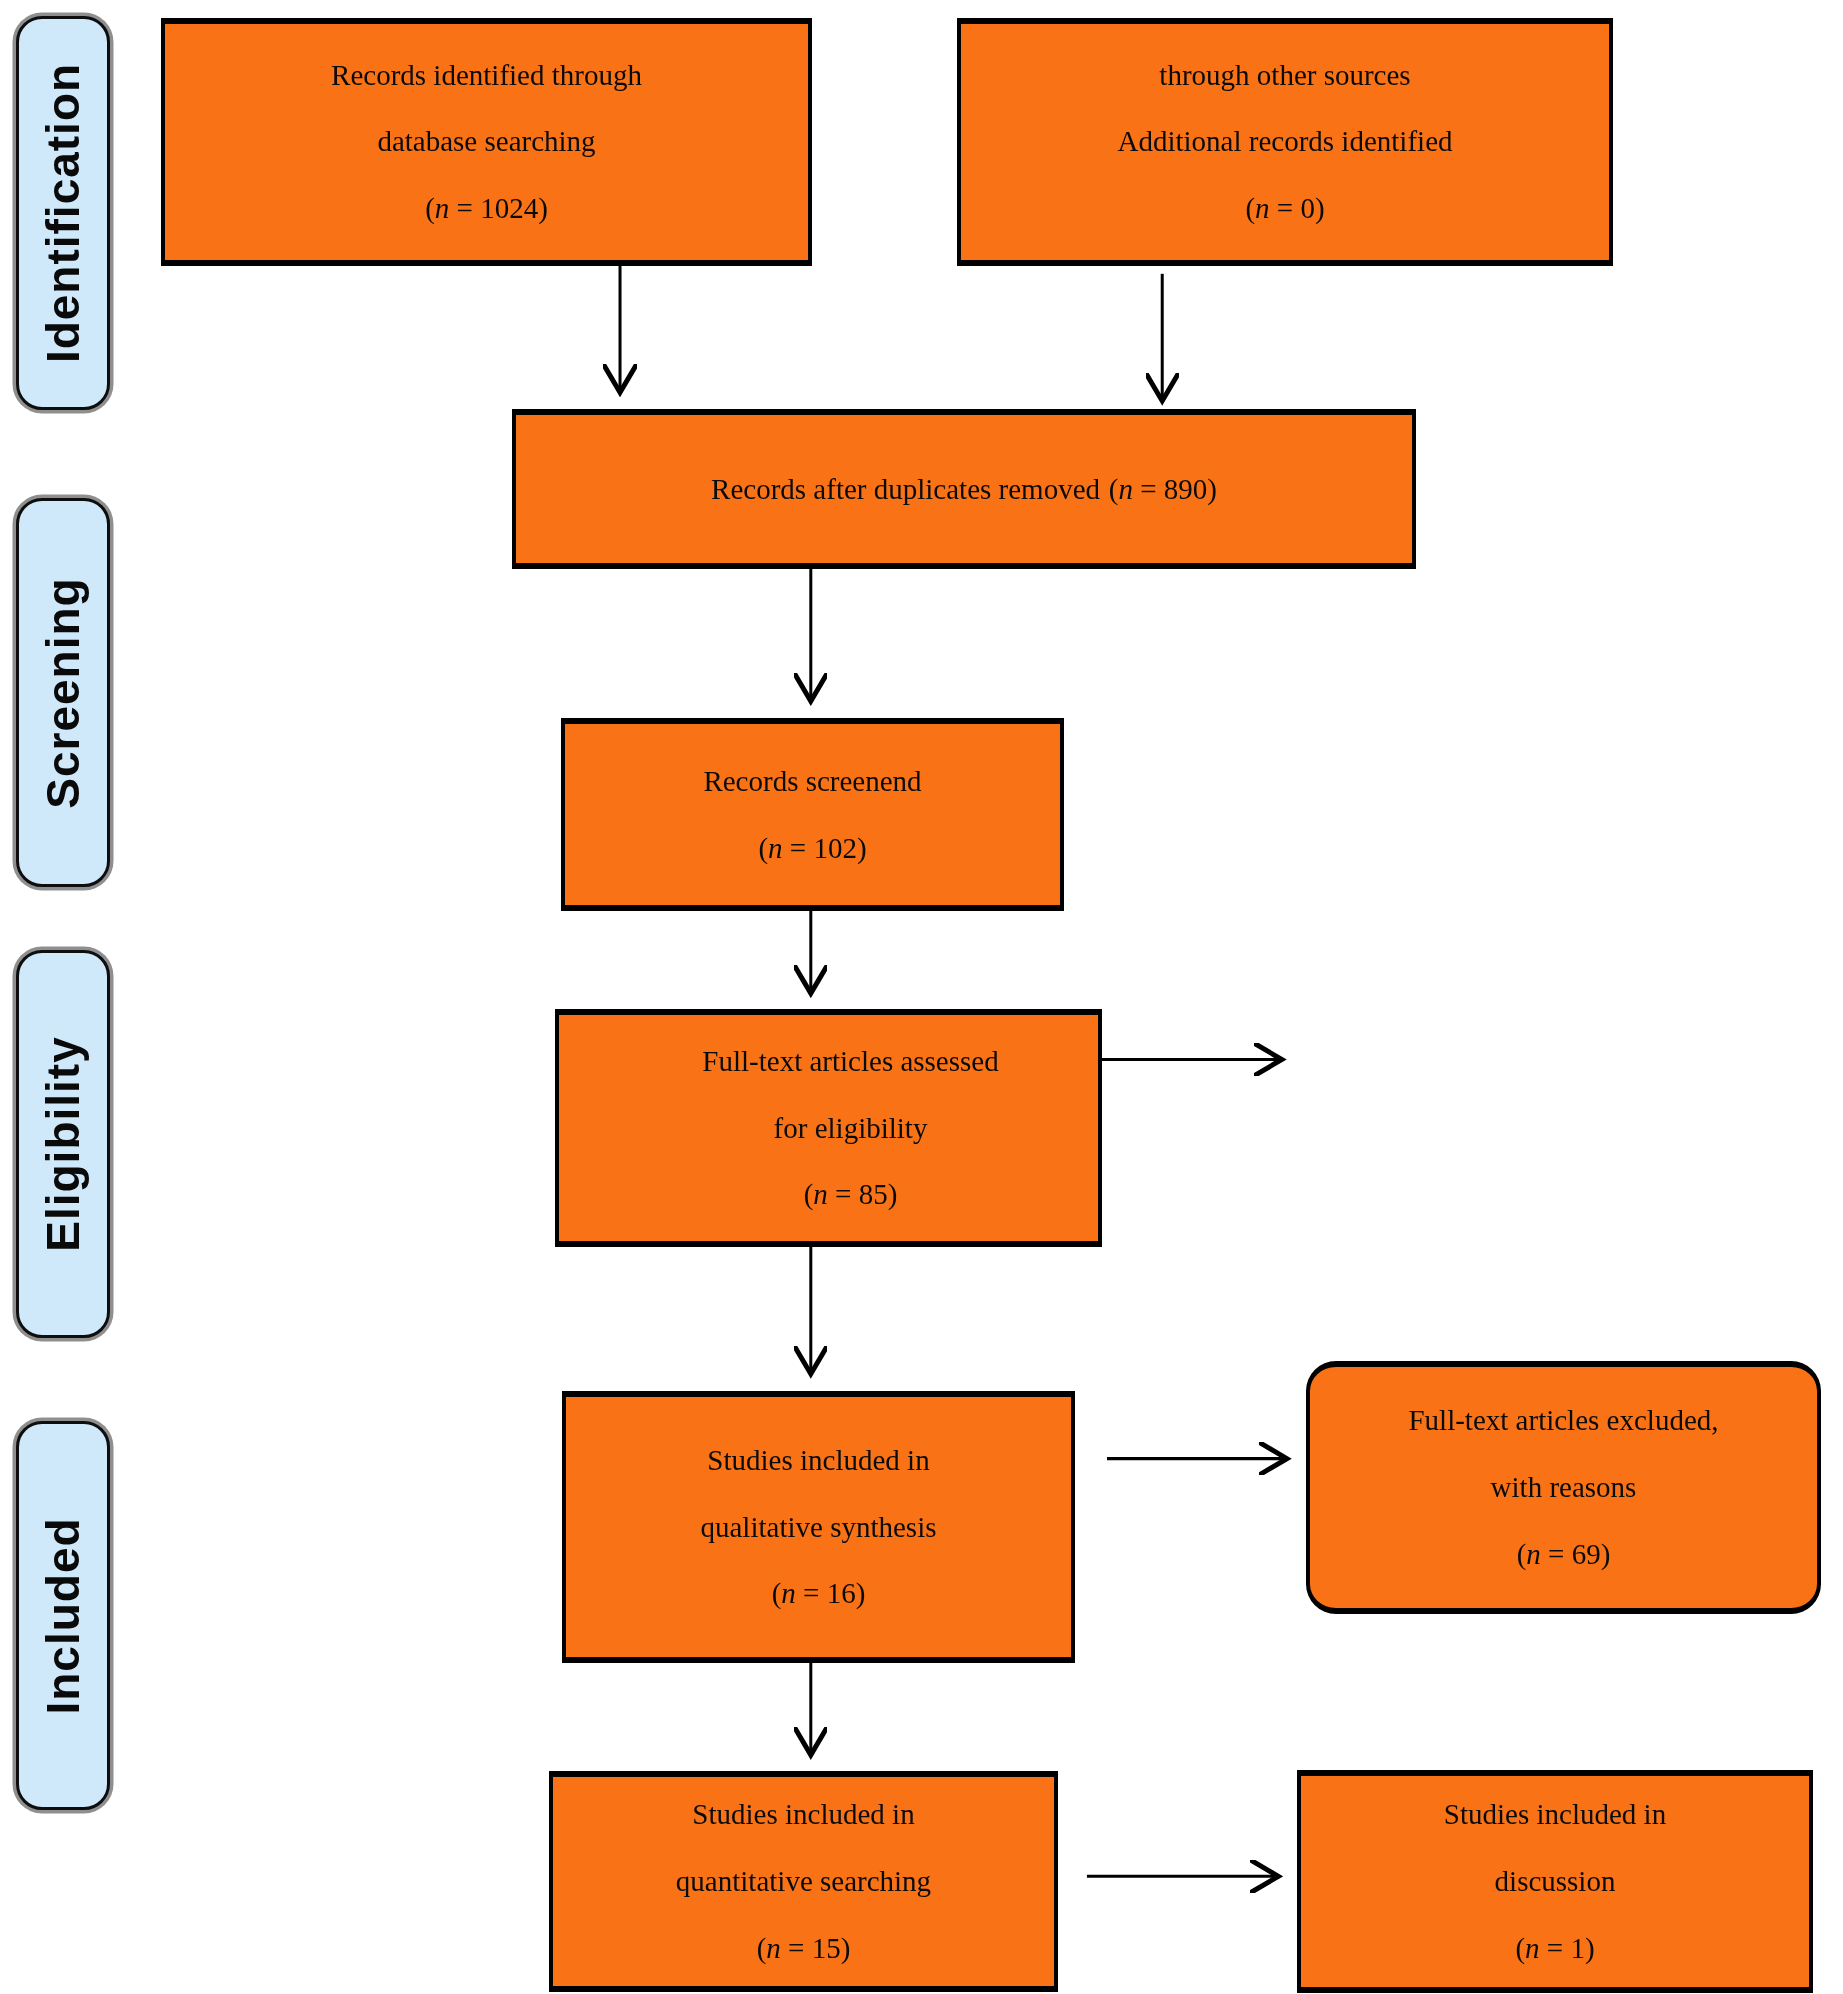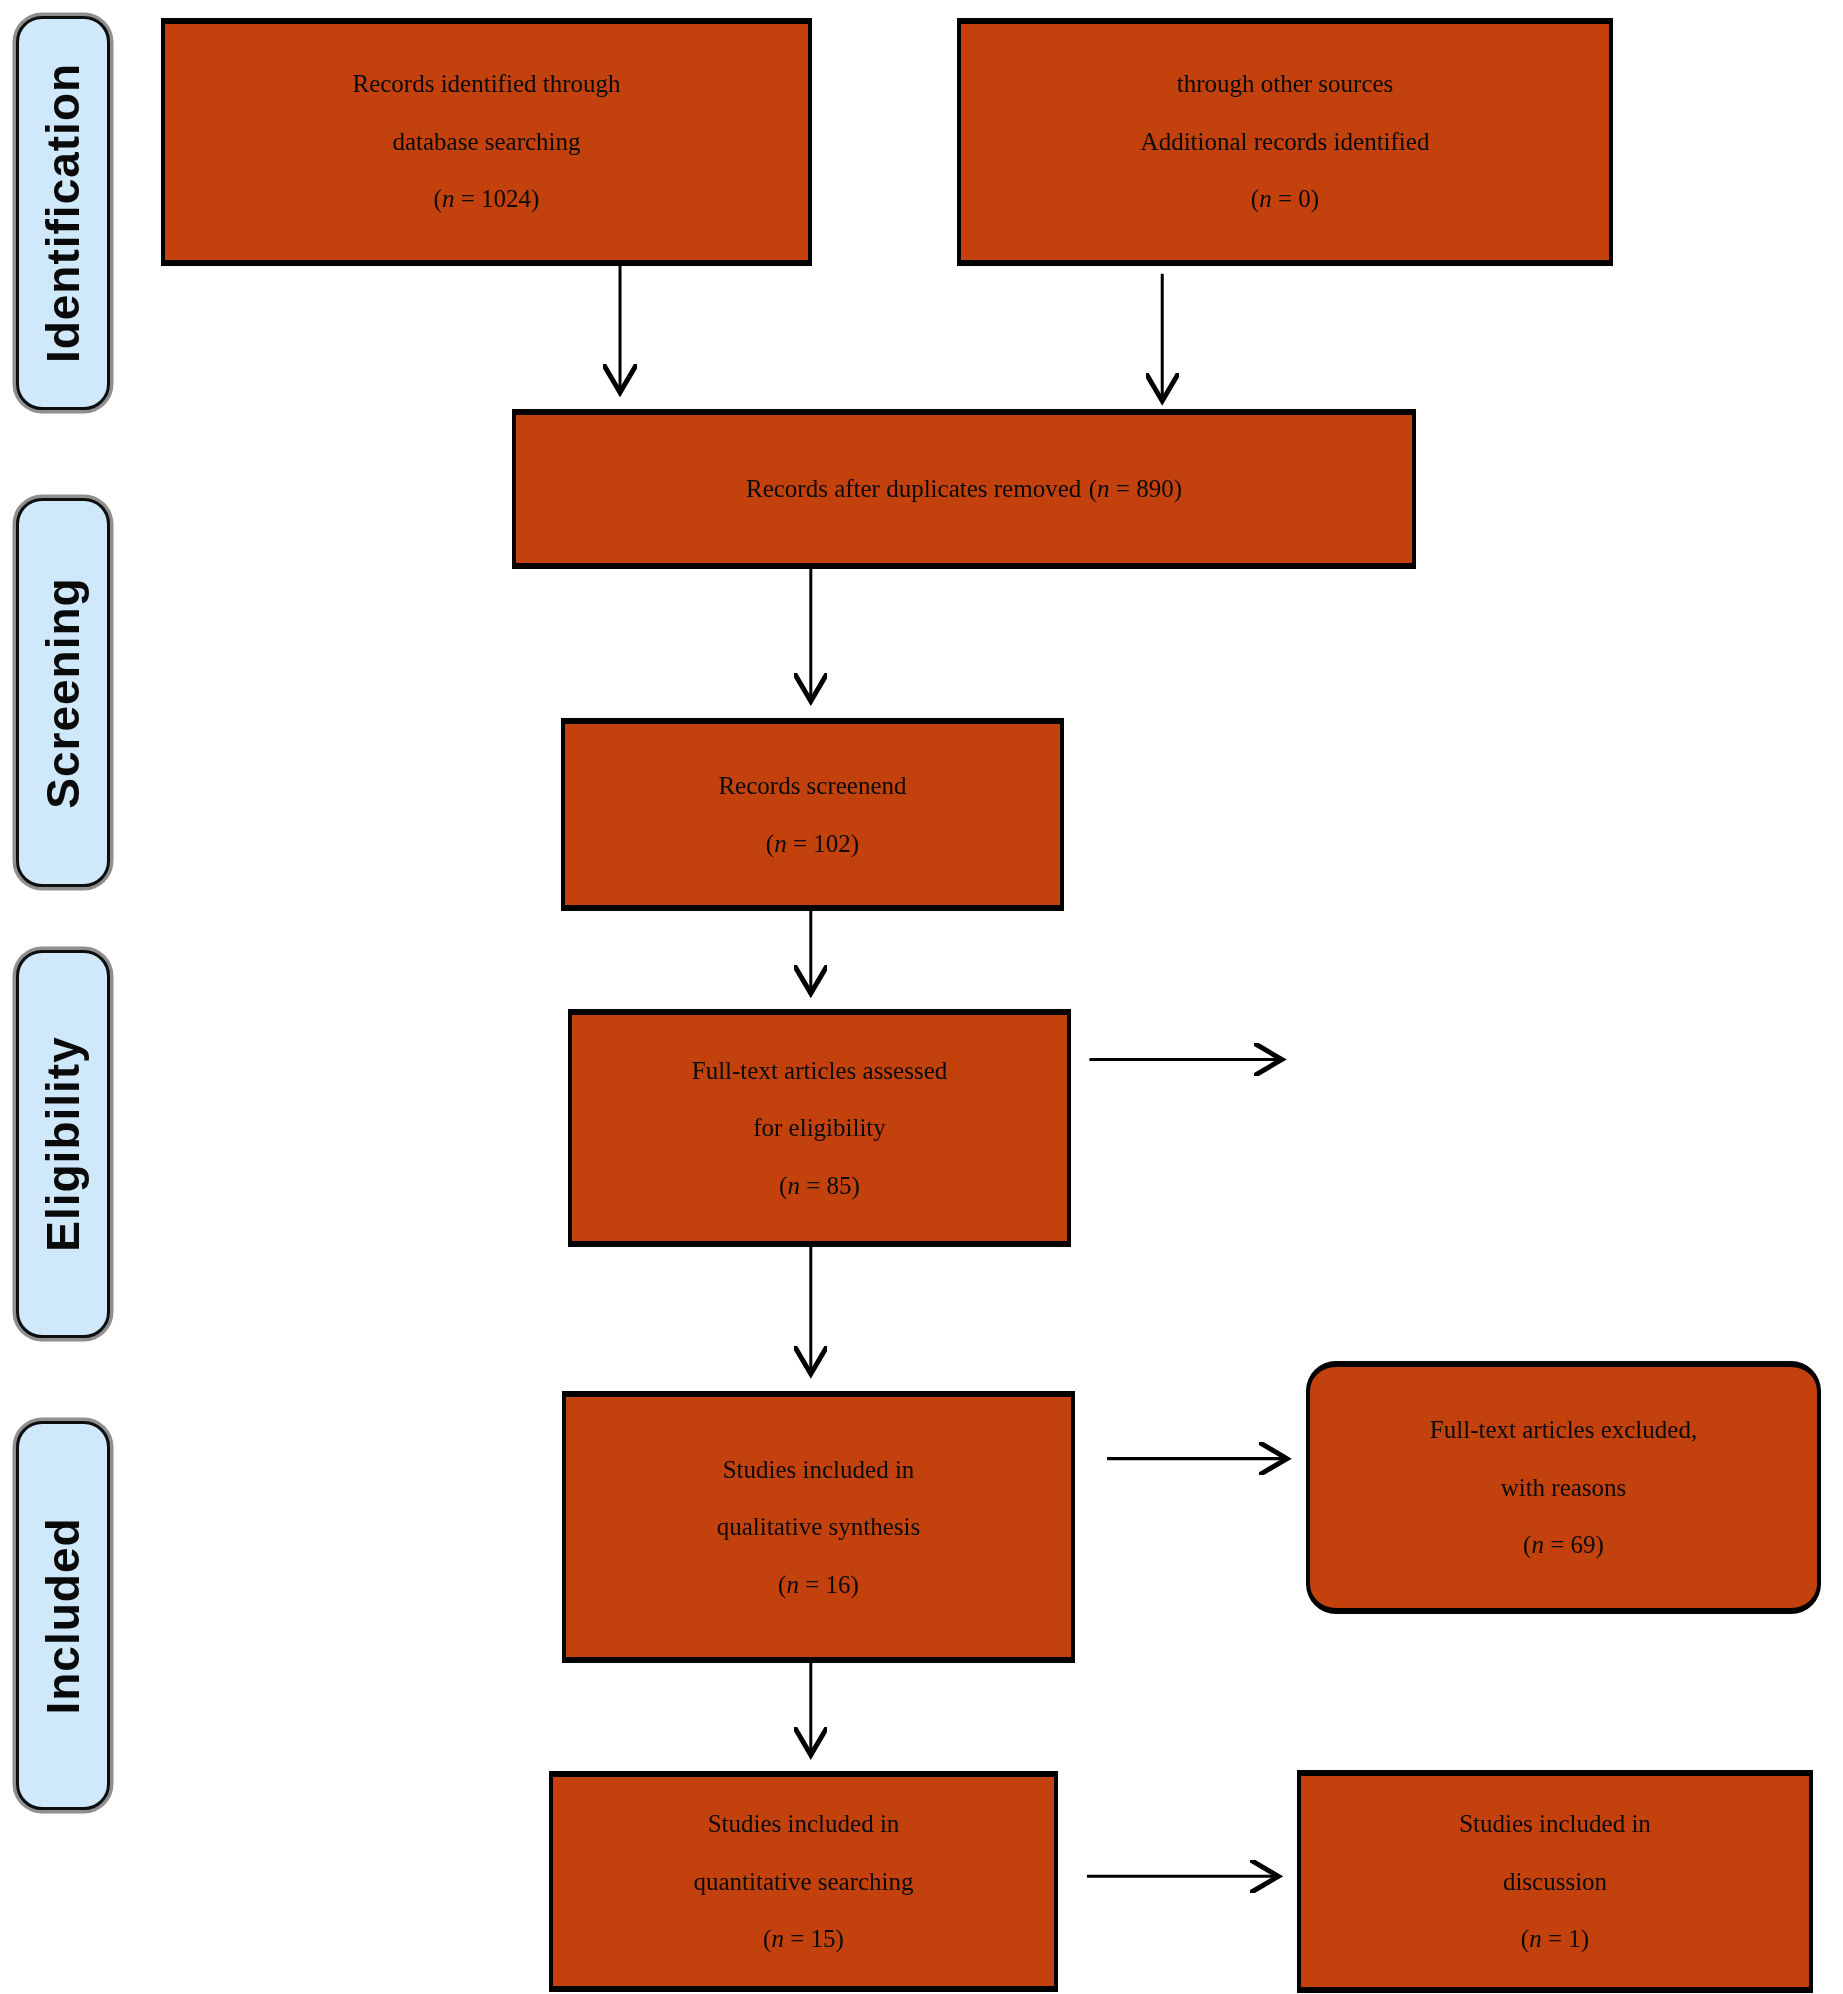--- a/index.html
+++ b/index.html
@@ -36,41 +36,41 @@
     color: #0a0a0a;
   }
   .s-identification { top: 16px;   height: 388px; }
   .s-screening      { top: 498px;  height: 383px; }
   .s-eligibility    { top: 950px; height: 382px; }
   .s-included       { top: 1421px; height: 383px; }
 
   
   .fbox {
     position: absolute;
-    background: #c2410c;
+    background: #f97316;
     border: 4.5px solid #000000;
     border-top-width: 6.5px;
     border-bottom-width: 6.5px;
     display: flex;
     flex-direction: column;
     align-items: center;
     justify-content: center;
     text-align: right;
-    font-size: 25px;
+    font-size: 29px;
     line-height: 2.3;
   }
   .fbox .line { white-space: nowrap; }
   .nvar { font-style: italic; }
   .count-inline { margin-left: 0.30em; }
 
   .b-identified   { left: 161px;  top: 17.6px;   width: 643px; height: 236px; }
   .b-additional   { left: 957px; top: 17.6px;   width: 648px; height: 236px; }
   .b-duplicates   { left: 512px; top: 409px;  width: 896px; height: 148px; }
   .b-screened     { left: 561px; top: 718px; width: 495px;  height: 181px; }
-  .b-fulltext     { left: 568px; top: 1009px; width: 495px;  height: 226px; }
+  .b-fulltext     { left: 555px; top: 1009px; width: 495px;  height: 226px; padding-left: 44px; }
   .b-excluded1    { left: 1300px; top: 1002px; width: 418px;  height: 161px; }
   .b-qualitative  { left: 562px; top: 1391px; width: 505px; height: 260px; }
   .b-excluded2    { left: 1306px; top: 1361px; width: 507px; height: 241px; border-radius: 30px; }
   .b-quantitative { left: 549px; top: 1771px; width: 501px;  height: 209px; }
   .b-discussion   { left: 1297px; top: 1770px; width: 508px; height: 211px; }
 
   
   .arrows {
     position: absolute;
     left: 0; top: 0;

